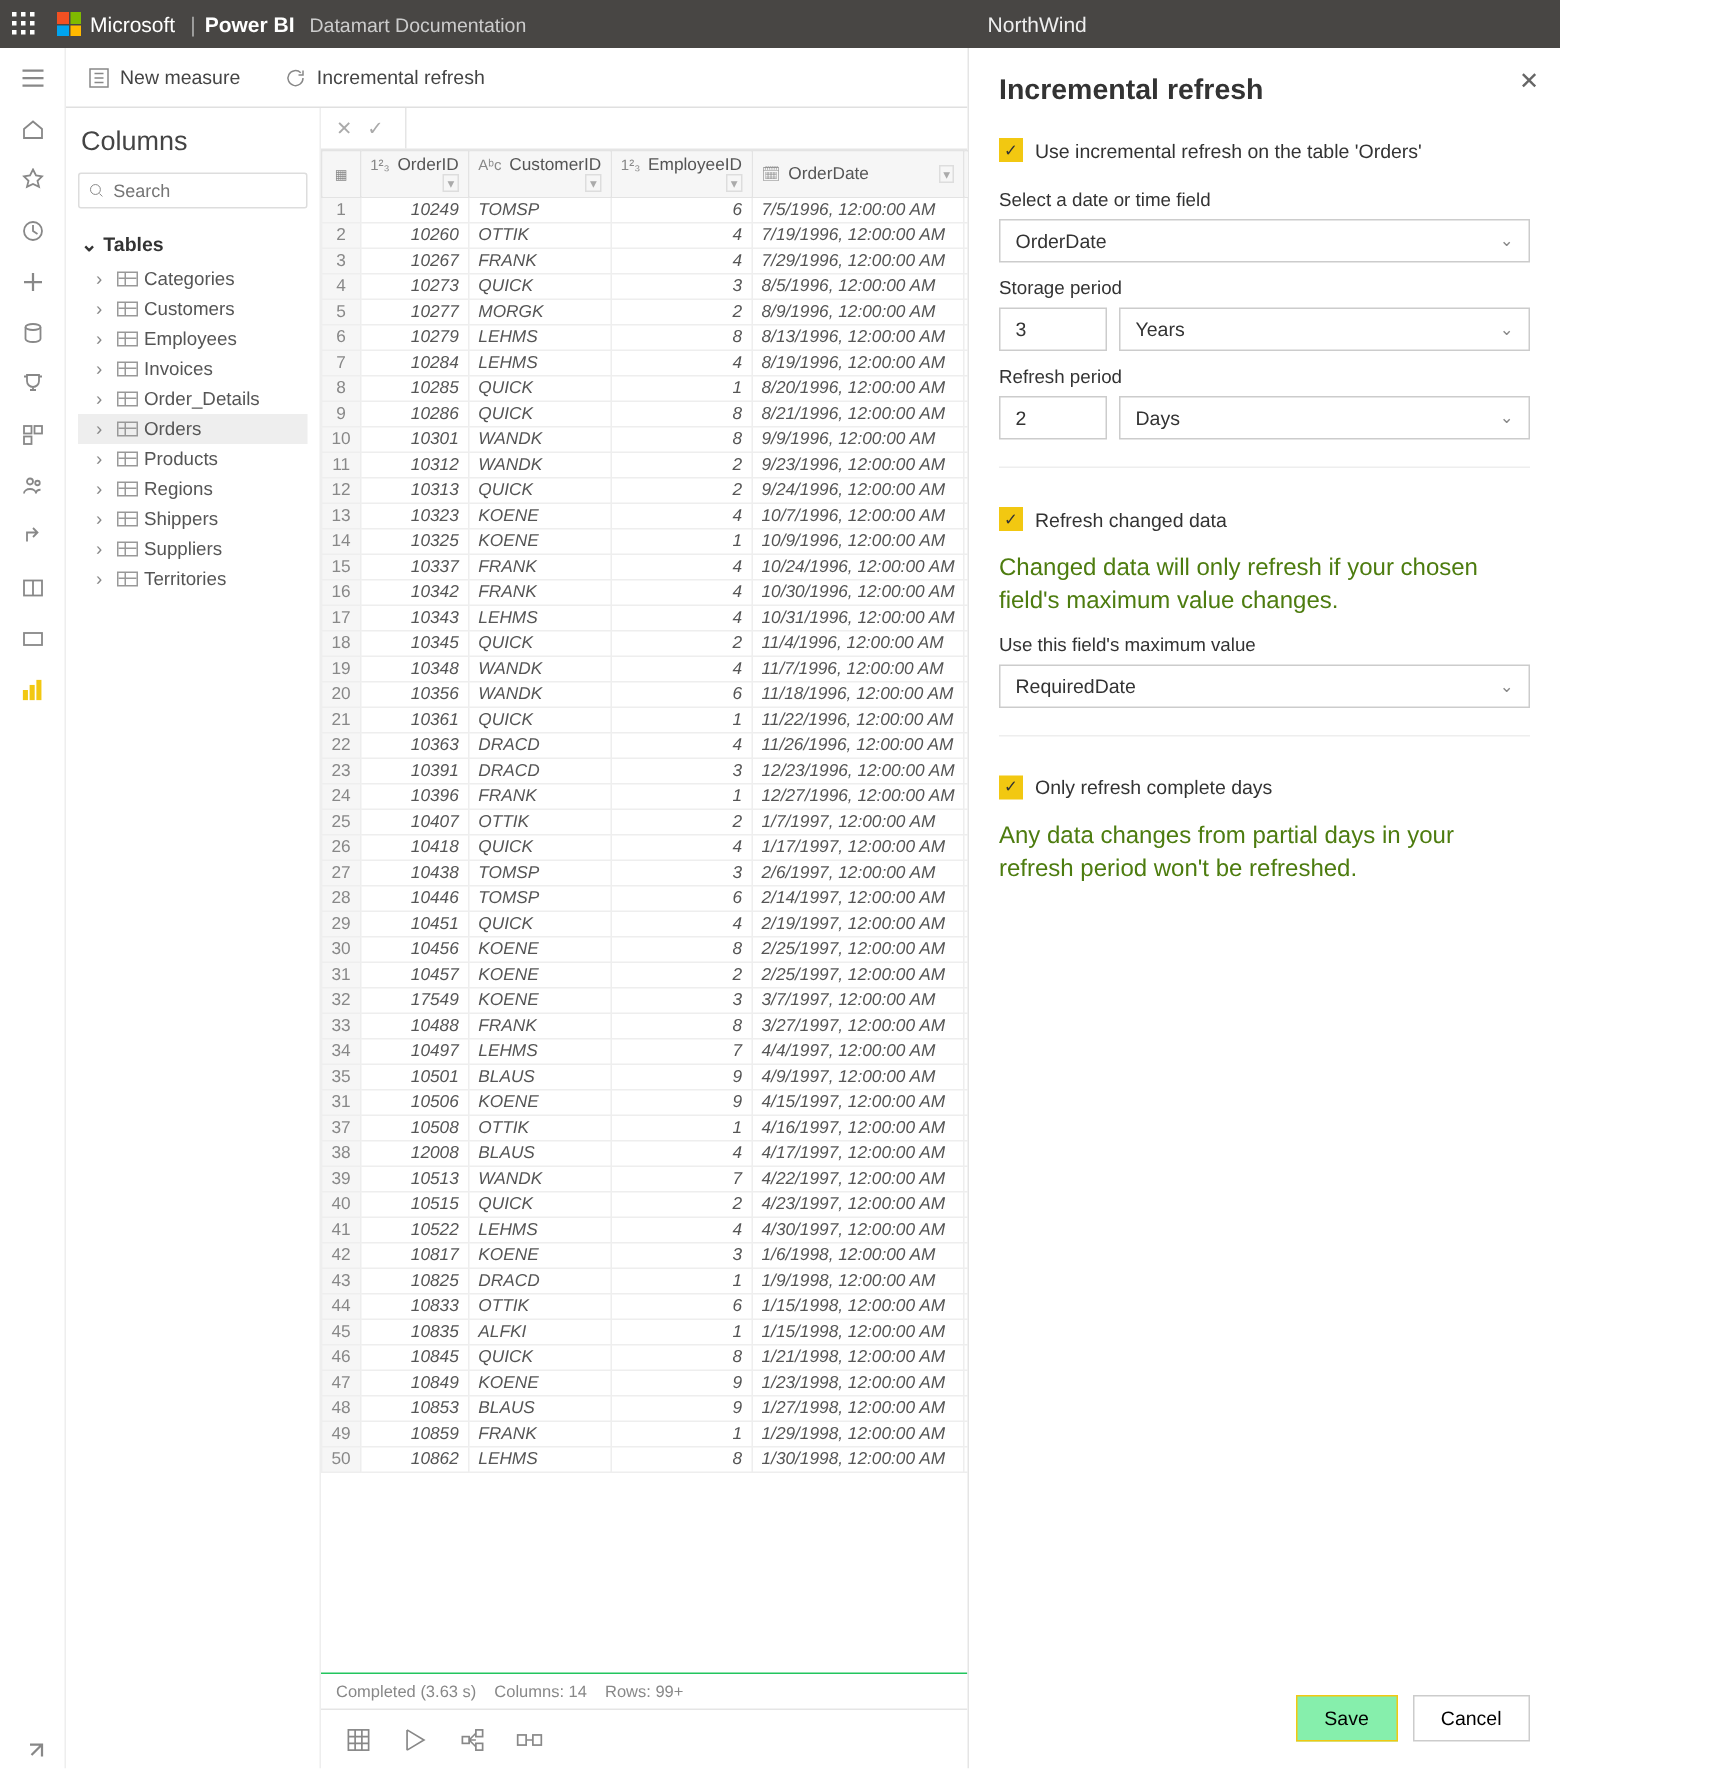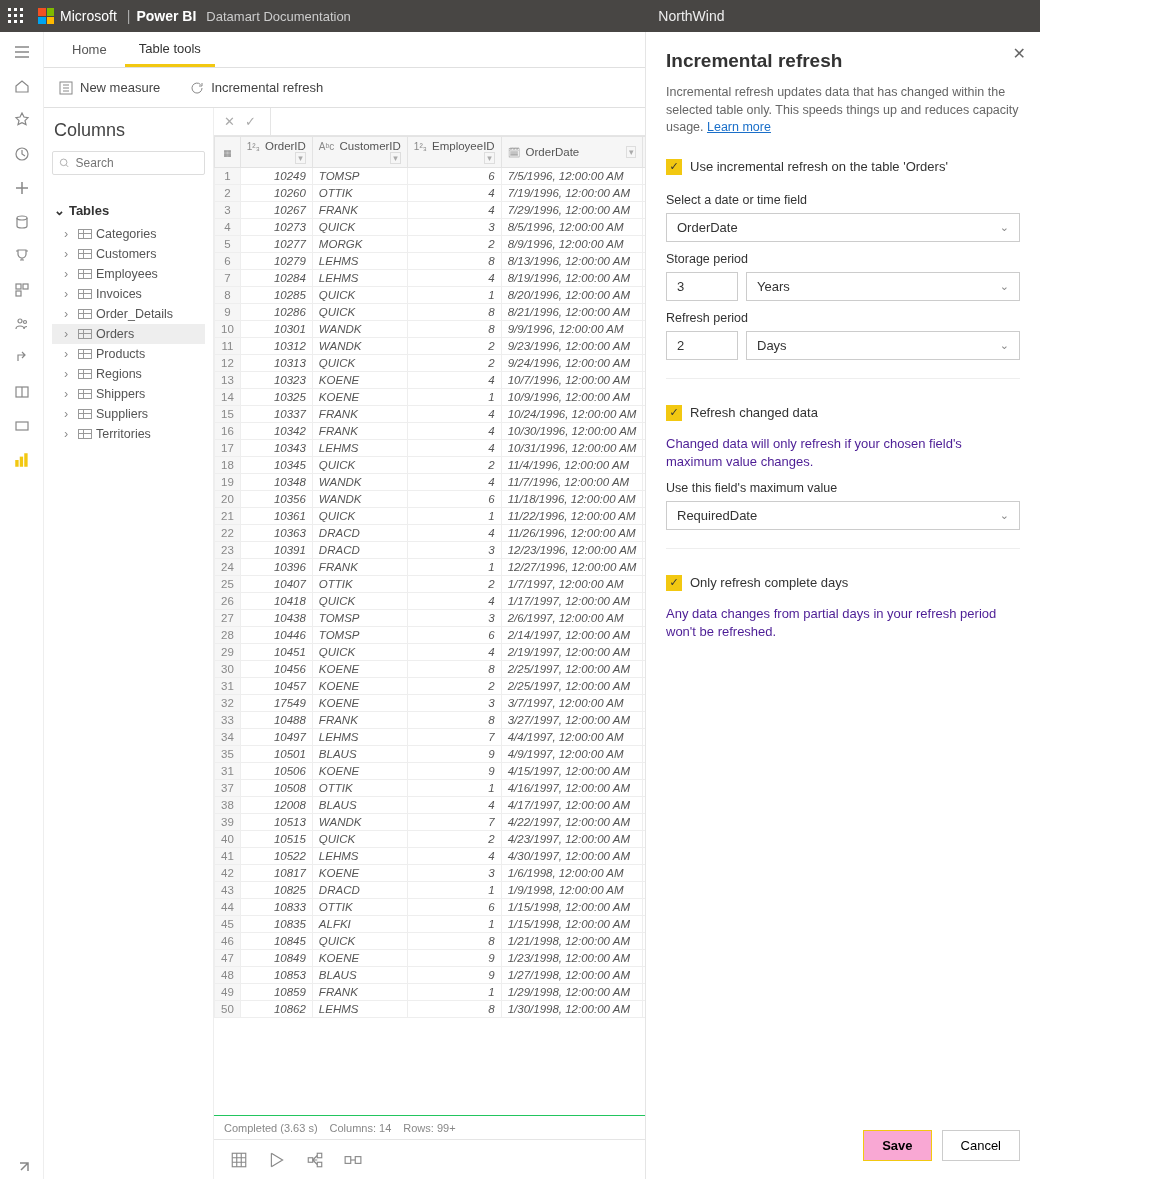--- a/index.html
+++ b/index.html
@@ -23,21 +23,21 @@
 .workspace { flex: 1; display: flex; flex-direction: column; min-width: 0; }
 .tabs { height: 36px; border-bottom: 1px solid #e0e0e0; display: flex; align-items: center; padding-left: 14px; gap: 4px; }
 .tab { padding: 8px 14px; color: #555; cursor: pointer; font-size: 13px; }
 .tab.active { color: #333; border-bottom: 3px solid #f2c811; font-weight: 400; }
 .toolbar { height: 40px; border-bottom: 1px solid #e0e0e0; display: flex; padding-left: 14px; gap: 29px; color: #444; }
 .toolbar .tbtn { display: flex; align-items: center; gap: 6px; cursor: pointer; font-size: 13px; }
 .toolbar .ticon { width: 16px; height: 16px; color: #888; }
 .content { flex: 1; display: flex; min-height: 0; }
 .objects { width: 170px; border-right: 1px solid #eee; padding: 8px 8px; display: flex; flex-direction: column; }
 .objects h3 { font-size: 18px; font-weight: 400; margin: 4px 2px 10px; color: #444; }
-.search { display: flex; align-items: center; border: 1px solid #ddd; border-radius: 2px; padding: 4px 6px; gap: 6px; color: #888; margin-bottom: 24px; }
+.search { display: flex; align-items: center; border: 1px solid #ddd; border-radius: 2px; padding: 4px 6px; gap: 6px; color: #888; margin-bottom: 12px; }
 .search input { border: none; outline: none; width: 100%; font-size: 12px; }
 .tree-head { display: flex; align-items: center; gap: 4px; font-weight: 600; font-size: 13px; margin: 4px 2px 6px; color: #333; }
 .tree { list-style: none; }
 .tree li { display: flex; align-items: center; gap: 4px; padding: 3px 2px 3px 12px; font-size: 12.5px; color: #555; cursor: pointer; }
 .tree li.selected { background: #eee; }
 .tree .chev { color: #888; width: 10px; }
 .tree .ticon2 { width: 14px; height: 10px; border: 1px solid #999; display: inline-block; position: relative; }
 .tree .ticon2::before { content:""; position:absolute; left:0; right:0; top:3px; border-top:1px solid #999; }
 .tree .ticon2::after { content:""; position:absolute; top:0; bottom:0; left:4px; border-left:1px solid #999; }
 .gridwrap { flex: 1; display: flex; flex-direction: column; min-width: 0; }
@@ -61,24 +61,24 @@
 .panel .desc a { color: #1a6fc9; text-decoration: underline; }
 .panel .chk { display: flex; align-items: center; gap: 8px; margin: 8px 0; font-size: 13px; }
 .panel .chkbox { width: 16px; height: 16px; background: #f2c811; display:flex; align-items:center; justify-content:center; color:#333; font-size:11px; }
 .panel label.field { font-size: 12.5px; color: #333; margin: 10px 0 6px; display:block; font-weight: 400; }
 .panel .select, .panel .numinput { border: 1px solid #ccc; padding: 6px 10px; font-size: 13px; display:flex; align-items:center; justify-content:space-between; cursor:pointer; background:#fff; }
 .panel .select .caret { color:#888; font-size:11px; }
 .panel .row2 { display:flex; gap: 8px; }
 .panel .row2 .numinput { width: 72px; }
 .panel .row2 .select { flex:1; }
 .panel .sep { border-top: 1px solid #eee; margin: 18px 0; }
-.panel .helper { font-size: 13px; color: #4c1d95; margin-top: 6px; line-height:1.4; }
+.panel .helper { font-size: 16px; color: #4d7c0f; margin-top: 6px; line-height:1.4; }
 .panel .actions { margin-top: auto; display:flex; justify-content:flex-end; gap:10px; padding-top: 20px; }
 .panel .btn { padding: 7px 18px; border: 1px solid #ccc; background:#fff; font-size:13px; cursor:pointer; }
-.panel .btn.primary { background:#f9a8d4; border-color:#f2c811; font-weight:700; }
+.panel .btn.primary { background:#86efac; border-color:#f2c811; font-weight:400; }
 svg { display:block; }
 </style>
 </head>
 <body>
 
 <div class="app">
   <div class="header">
     <div class="waffle">
         <span></span>
         <span></span>
@@ -181,24 +181,20 @@
         </div>
       <div class="spacer"></div>
       <div class="ricon">
           <svg width="16" height="16" viewBox="0 0 16 16" fill="none" stroke="currentColor" stroke-width="1.5">
             <path d="M6 2h8v8M14 2L7 9"></path>
           </svg>
         </div>
     </div>
 
     <div class="workspace">
-      <div class="tabs">
-        <div class="tab">Home</div>
-        <div class="tab active">Table tools</div>
-      </div>
       <div class="toolbar">
         <div class="tbtn">
           <span class="ticon">
               <svg width="16" height="16" viewBox="0 0 16 16" fill="none" stroke="currentColor">
                 <rect x="2" y="2" width="12" height="12"></rect>
                 <path d="M5 5h6M5 8h6M5 11h6"></path>
               </svg>
             </span>
           <span>New measure</span>
         </div>
@@ -740,23 +736,20 @@
                 </svg>
               </span>
           </div>
         </div>
       </div>
     </div>
 
     <div class="panel">
       <span class="close">✕</span>
       <h2>Incremental refresh</h2>
-      <p class="desc">
-        <span>Incremental refresh updates data that has changed within the selected table only. This speeds things up and reduces capacity usage. </span><a href="#">Learn more</a>
-      </p>
       <div class="chk">
         <span class="chkbox">✓</span>
         <span>Use incremental refresh on the table 'Orders'</span>
       </div>
       <label class="field">Select a date or time field</label>
       <div class="select">
         <span>OrderDate</span>
           <span class="caret">⌄</span>
       </div>
       <label class="field">Storage period</label>

